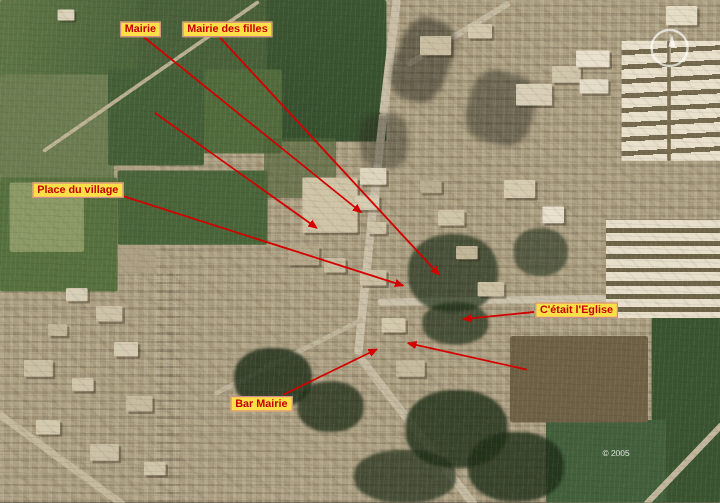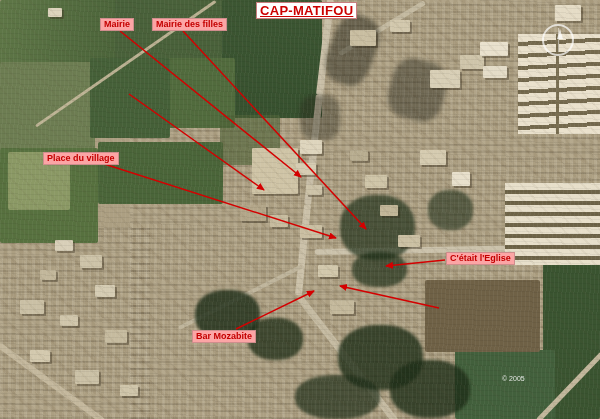--- a/index.html
+++ b/index.html
@@ -16,21 +16,21 @@
   .rd{transform-origin:0 0;border-radius:2px;}
   .b{box-shadow:2px 2px 0 rgba(55,45,28,.40);border-radius:1px;}
   .t{border-radius:45%;filter:blur(1.5px);}
   .sh{border-radius:35%;filter:blur(2px);}
   .grain{left:0;top:0;width:600px;height:419px;
         background-image:
         repeating-linear-gradient(93deg, rgba(255,255,255,.045) 0 1px, rgba(0,0,0,0) 1px 4px),
         repeating-linear-gradient(2deg, rgba(0,0,0,.05) 0 1px, rgba(0,0,0,0) 1px 5px),
         repeating-linear-gradient(47deg, rgba(90,75,50,.06) 0 2px, rgba(0,0,0,0) 2px 9px);}
   
-  .map-label{background:#fca5a5;border:1px solid #cf8d8d;color:#c40000;
+  .map-label{background:#fde047;border:1px solid #cf8d8d;color:#c40000;
         font-weight:bold;font-size:9px;line-height:11px;padding:0 3px;
         white-space:nowrap;z-index:30;}
   .map-title{left:256px;top:2px;background:#fff;border:1px solid #c87f7f;
         color:#cc0000;font-weight:bold;font-size:13px;line-height:15px;
         padding:0 3px;text-decoration:underline;letter-spacing:.3px;z-index:30;}
   svg.arrows{left:0;top:0;z-index:25;}
   .arrow-line{stroke:#d40000;stroke-width:1.5;}
   
   .compass{left:542px;top:24px;width:32px;height:32px;border:2px solid rgba(255,255,255,.7);
         border-radius:50%;z-index:20;}
@@ -144,20 +144,19 @@
       <line x1="129" y1="94" x2="264" y2="190" class="arrow-line" marker-end="url(#ah)"></line>
       <line x1="98" y1="162" x2="336" y2="238" class="arrow-line" marker-end="url(#ah)"></line>
       <line x1="445" y1="260" x2="386" y2="266" class="arrow-line" marker-end="url(#ah)"></line>
       <line x1="439" y1="308" x2="340" y2="286" class="arrow-line" marker-end="url(#ah)"></line>
       <line x1="236" y1="329" x2="314" y2="291" class="arrow-line" marker-end="url(#ah)"></line>
     </svg>
 
   <div style="left:0;top:0;width:600px;height:419px;">
       <div class="map-label" style="left: 100px; top: 18px;">Mairie</div>
       <div class="map-label" style="left: 152px; top: 18px;">Mairie des filles</div>
-      <div class="map-label" style="left: 43px; top: 152px;">Place du village</div>
+      <div class="map-label" style="left: 27px; top: 152px;">Place du village</div>
       <div class="map-label" style="left: 446px; top: 252px;">C'était l'Eglise</div>
-      <div class="map-label" style="left: 192px; top: 330px;">Bar Mozabite</div>
+      <div class="map-label" style="left: 192px; top: 330px;">Bar Mairie</div>
     </div>
 
-  <div class="map-title">CAP-MATIFOU</div>
 
 </div>
 
 </body></html>

